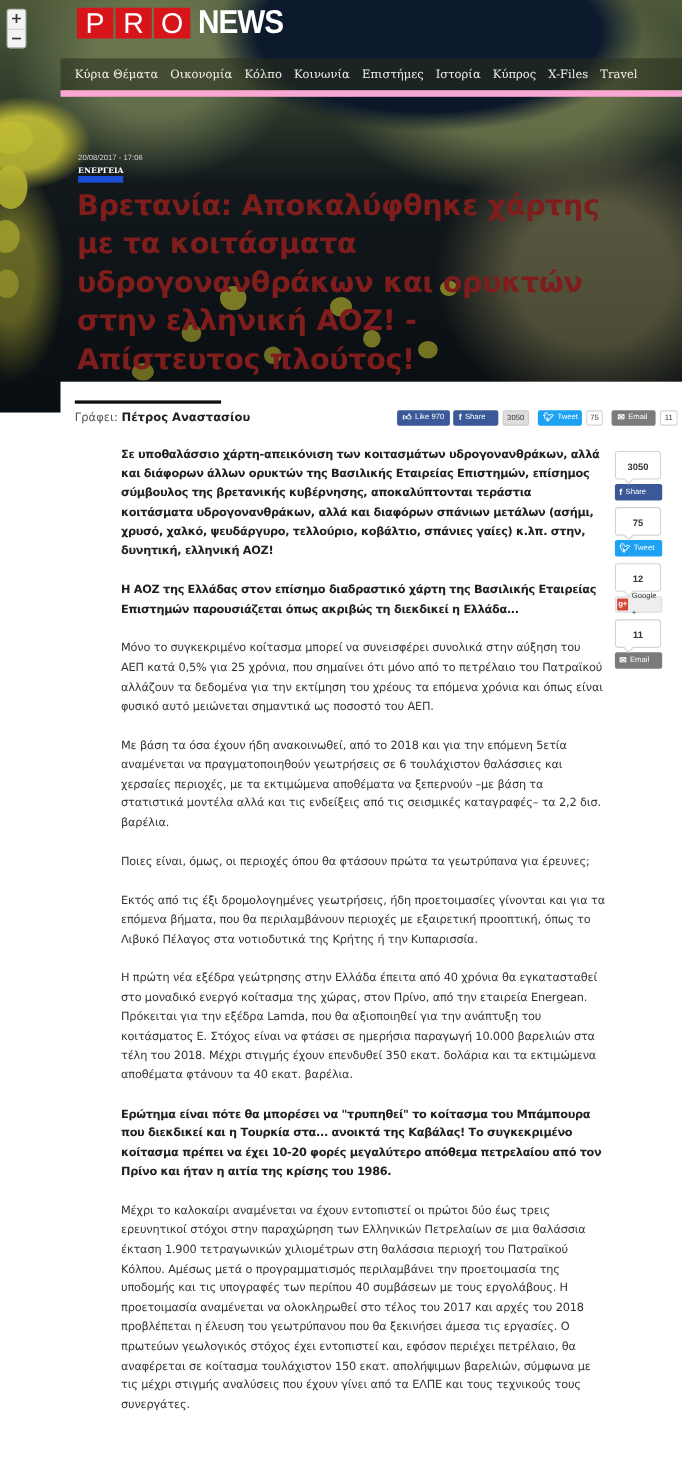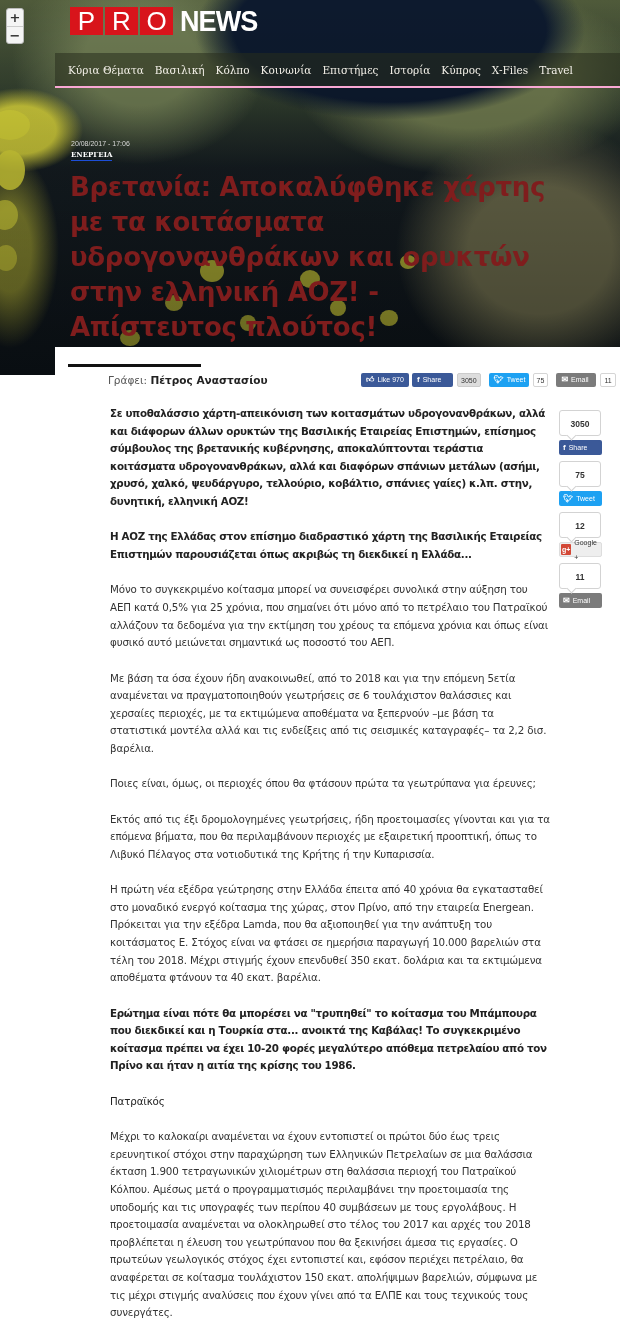--- a/index.html
+++ b/index.html
@@ -26,33 +26,33 @@
     .zoom-ctrl { position: absolute; left: 6px; top: 8px; width: 18px; height: 36px; background: #f4f4f4; border-radius: 3px; border: 1px solid #bbb; }
     .zoom-ctrl div { height: 17px; line-height: 17px; text-align: center; font-size: 13px; font-weight: bold; color: #333; font-family: "DejaVu Sans", sans-serif; }
     .zoom-ctrl div + div { border-top: 1px solid #ccc; }
 
     
     .logo { position: absolute; left: 70px; top: 7px; height: 28px; display: flex; align-items: center; }
     .logo .box { background: #d8141b; color: #fff; font-family: "Liberation Sans", sans-serif; font-size: 26px; width: 33px; height: 28px; text-align: center; line-height: 28px; margin-right: 2px; }
     .logo .news { color: #fff; font-family: "Liberation Sans", sans-serif; font-weight: bold; font-size: 30px; letter-spacing: -1px; margin-left: 5px; line-height: 28px; transform: scaleX(0.9); transform-origin: left; }
 
     
-    .nav { position: absolute; left: 55px; top: 53px; width: 565px; height: 35px; background: rgba(40,45,30,0.55); border-bottom: 2px solid #f9a8d4; display: flex; align-items: center; padding-left: 13px; }
+    .nav { position: absolute; left: 55px; top: 53px; width: 565px; height: 35px; background: rgba(40,45,30,0.55); border-bottom: 6px solid #f9a8d4; display: flex; align-items: center; padding-left: 13px; }
     .nav a { color: #f3f0e8; font-family: "DejaVu Serif", serif; font-size: 10.5px; text-decoration: none; margin-right: 11px; white-space: nowrap; }
 
     
     .meta-date { position: absolute; left: 71px; top: 140px; color: #d8d8d8; font-size: 7px; font-family: "Liberation Sans", sans-serif; }
-    .meta-cat { position: absolute; left: 71px; top: 150px; color: #fff; font-size: 7px; font-weight: bold; font-family: "DejaVu Serif", serif; border-bottom: 1px solid #1d4ed8; padding-bottom: 1px; }
+    .meta-cat { position: absolute; left: 71px; top: 150px; color: #fff; font-size: 7px; font-weight: bold; font-family: "DejaVu Serif", serif; border-bottom: 6px solid #1d4ed8; padding-bottom: 1px; }
     .title { position: absolute; left: 70px; top: 170px; width: 480px; color: #7f1d1d; font-family: "DejaVu Sans", sans-serif; font-weight: bold; font-size: 26px; line-height: 35px; letter-spacing: -0.3px; }
 
     
     .card { position: absolute; left: 55px; top: 347px; width: 565px; height: 978px; background: #fff; }
 
     .rule { position: absolute; left: 68px; top: 364px; width: 133px; height: 3px; background: #111; }
-    .byline { position: absolute; left: 68px; top: 374px; font-size: 10.5px; color: #555; font-family: "DejaVu Sans", sans-serif; margin-left: 40px; }
+    .byline { position: absolute; left: 68px; top: 374px; font-size: 10.5px; color: #555; font-family: "DejaVu Sans", sans-serif; }
     .byline b { color: #222; font-weight: bold; }
 
     
     .sharebar { position: absolute; left: 361px; top: 373px; height: 14px; display: flex; align-items: center; }
     .sb { height: 14px; line-height: 14px; color: #fff; font-size: 7px; font-family: "Liberation Sans", sans-serif; border-radius: 2px; padding: 0 5px; display: flex; align-items: center; }
     .sb .ic { display: inline-block; font-weight: bold; margin-right: 3px; font-size: 8px; }
     .sb.fb-like { background: #3b5998; width: 48px; }
     .sb.fb-share { background: #3b5998; margin-left: 3px; width: 41px; }
     .sb.tw { background: #1da1f2; margin-left: 8px; width: 40px; }
     .sb.em { background: #7b7b7b; margin-left: 8px; width: 40px; }
@@ -103,21 +103,21 @@
 
 <div class="logo">
   <span class="box">P</span>
   <span class="box">R</span>
   <span class="box">O</span>
   <span class="news">NEWS</span>
 </div>
 
 <nav class="nav">
   <a>Κύρια Θέματα</a>
-  <a>Βασιλική</a>
+  <a>Οικονομία</a>
   <a>Κόλπο</a>
   <a>Κοινωνία</a>
   <a>Επιστήμες</a>
   <a>Ιστορία</a>
   <a>Κύπρος</a>
   <a>X-Files</a>
   <a>Travel</a>
 </nav>
 
 <div class="meta-date">20/08/2017 - 17:06</div>
@@ -178,15 +178,14 @@
 
 <div class="body">
   <p class="strong" style="letter-spacing:-0.3px;">Σε υποθαλάσσιο χάρτη-απεικόνιση των κοιτασμάτων υδρογονανθράκων, αλλά και διάφορων άλλων ορυκτών της Βασιλικής Εταιρείας Επιστημών, επίσημος σύμβουλος της βρετανικής κυβέρνησης, αποκαλύπτονται τεράστια κοιτάσματα υδρογονανθράκων, αλλά και διαφόρων σπάνιων μετάλων (ασήμι, χρυσό, χαλκό, ψευδάργυρο, τελλούριο, κοβάλτιο, σπάνιες γαίες) κ.λπ. στην, δυνητική, ελληνική ΑΟΖ!</p>
   <p class="strong" style="letter-spacing:-0.3px;">Η ΑΟΖ της Ελλάδας στον επίσημο διαδραστικό χάρτη της Βασιλικής Εταιρείας Επιστημών παρουσιάζεται όπως ακριβώς τη διεκδικεί η Ελλάδα...</p>
   <p>Μόνο το συγκεκριμένο κοίτασμα μπορεί να συνεισφέρει  συνολικά στην αύξηση του ΑΕΠ κατά  0,5% για 25 χρόνια, που σημαίνει ότι μόνο από το πετρέλαιο του Πατραϊκού αλλάζουν τα δεδομένα για την εκτίμηση του χρέους τα επόμενα χρόνια και όπως είναι φυσικό αυτό μειώνεται σημαντικά ως ποσοστό του ΑΕΠ.</p>
   <p>Με βάση τα όσα έχουν ήδη ανακοινωθεί, από το 2018 και για την επόμενη 5ετία αναμένεται να πραγματοποιηθούν γεωτρήσεις σε 6 τουλάχιστον θαλάσσιες και χερσαίες περιοχές, με τα εκτιμώμενα αποθέματα να ξεπερνούν –με βάση τα στατιστικά μοντέλα αλλά και τις ενδείξεις από τις σεισμικές καταγραφές– τα 2,2 δισ. βαρέλια.</p>
   <p>Ποιες είναι, όμως, οι περιοχές όπου θα φτάσουν πρώτα τα γεωτρύπανα για έρευνες;</p>
   <p>Εκτός από τις έξι δρομολογημένες γεωτρήσεις, ήδη προετοιμασίες γίνονται και για τα επόμενα βήματα, που θα περιλαμβάνουν περιοχές με εξαιρετική προοπτική, όπως το Λιβυκό Πέλαγος στα νοτιοδυτικά της Κρήτης ή την Κυπαρισσία.</p>
   <p>Η πρώτη νέα εξέδρα γεώτρησης στην Ελλάδα έπειτα από 40 χρόνια θα εγκατασταθεί στο μοναδικό ενεργό κοίτασμα της χώρας, στον Πρίνο, από την εταιρεία Energean. Πρόκειται για την εξέδρα Lamda, που θα αξιοποιηθεί για την ανάπτυξη του κοιτάσματος Ε. Στόχος είναι να φτάσει σε ημερήσια παραγωγή 10.000 βαρελιών στα τέλη του 2018. Μέχρι στιγμής έχουν επενδυθεί 350 εκατ. δολάρια και τα εκτιμώμενα αποθέματα φτάνουν τα 40 εκατ. βαρέλια.</p>
   <p class="strong" style="letter-spacing:-0.3px;">Ερώτημα είναι πότε θα μπορέσει να "τρυπηθεί" το κοίτασμα του Μπάμπουρα που διεκδικεί και η Τουρκία στα... ανοικτά της Καβάλας! Το συγκεκριμένο κοίτασμα πρέπει να έχει 10-20 φορές μεγαλύτερο απόθεμα πετρελαίου από τον Πρίνο και ήταν η αιτία της κρίσης του 1986.</p>
-  <p class="heading">Πατραϊκός</p>
   <p>Μέχρι το καλοκαίρι αναμένεται να έχουν εντοπιστεί οι πρώτοι δύο έως τρεις ερευνητικοί στόχοι στην παραχώρηση των Ελληνικών Πετρελαίων σε μια θαλάσσια έκταση 1.900 τετραγωνικών χιλιομέτρων στη θαλάσσια περιοχή του Πατραϊκού Κόλπου. Αμέσως μετά ο προγραμματισμός περιλαμβάνει την προετοιμασία της υποδομής και τις υπογραφές των περίπου 40 συμβάσεων με τους εργολάβους. Η προετοιμασία αναμένεται να ολοκληρωθεί στο τέλος του 2017 και αρχές του 2018 προβλέπεται η έλευση του γεωτρύπανου που θα ξεκινήσει άμεσα τις εργασίες. Ο πρωτεύων γεωλογικός στόχος έχει εντοπιστεί και, εφόσον περιέχει πετρέλαιο, θα αναφέρεται σε κοίτασμα τουλάχιστον 150 εκατ. απολήψιμων βαρελιών, σύμφωνα με τις μέχρι στιγμής αναλύσεις που έχουν γίνει από τα ΕΛΠΕ και τους τεχνικούς τους συνεργάτες.</p>
 </div>
 
 </body></html>

